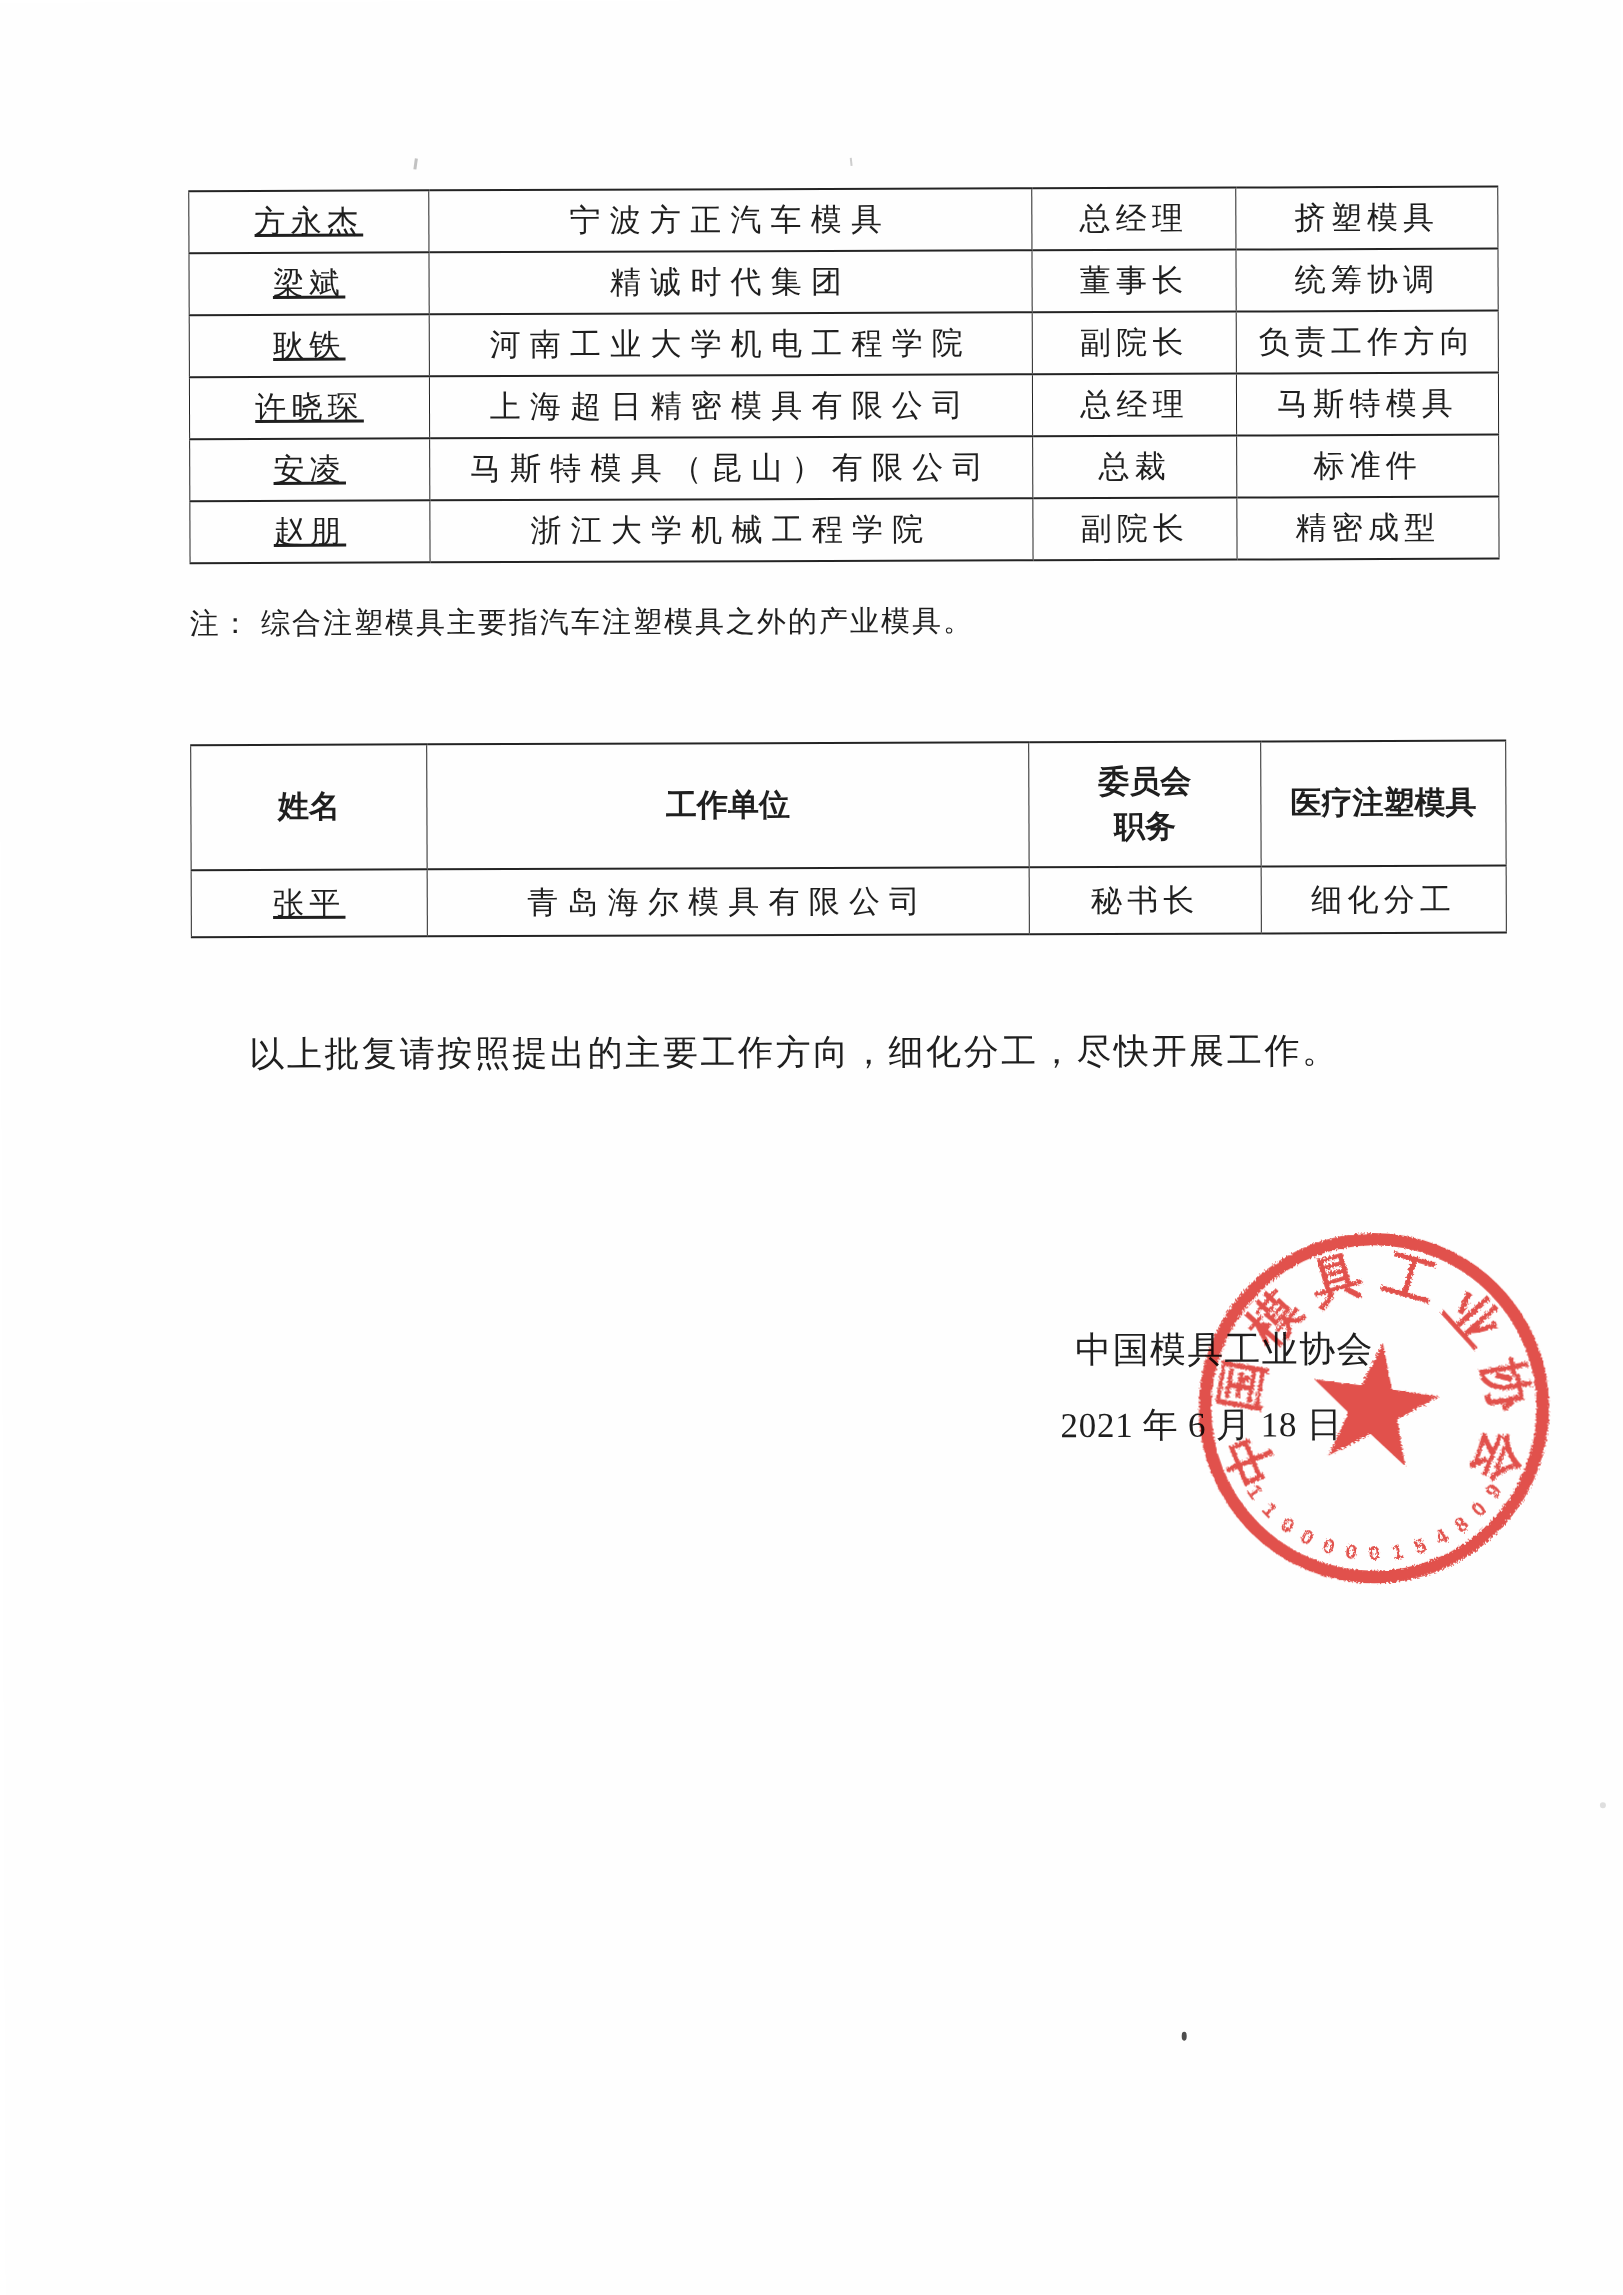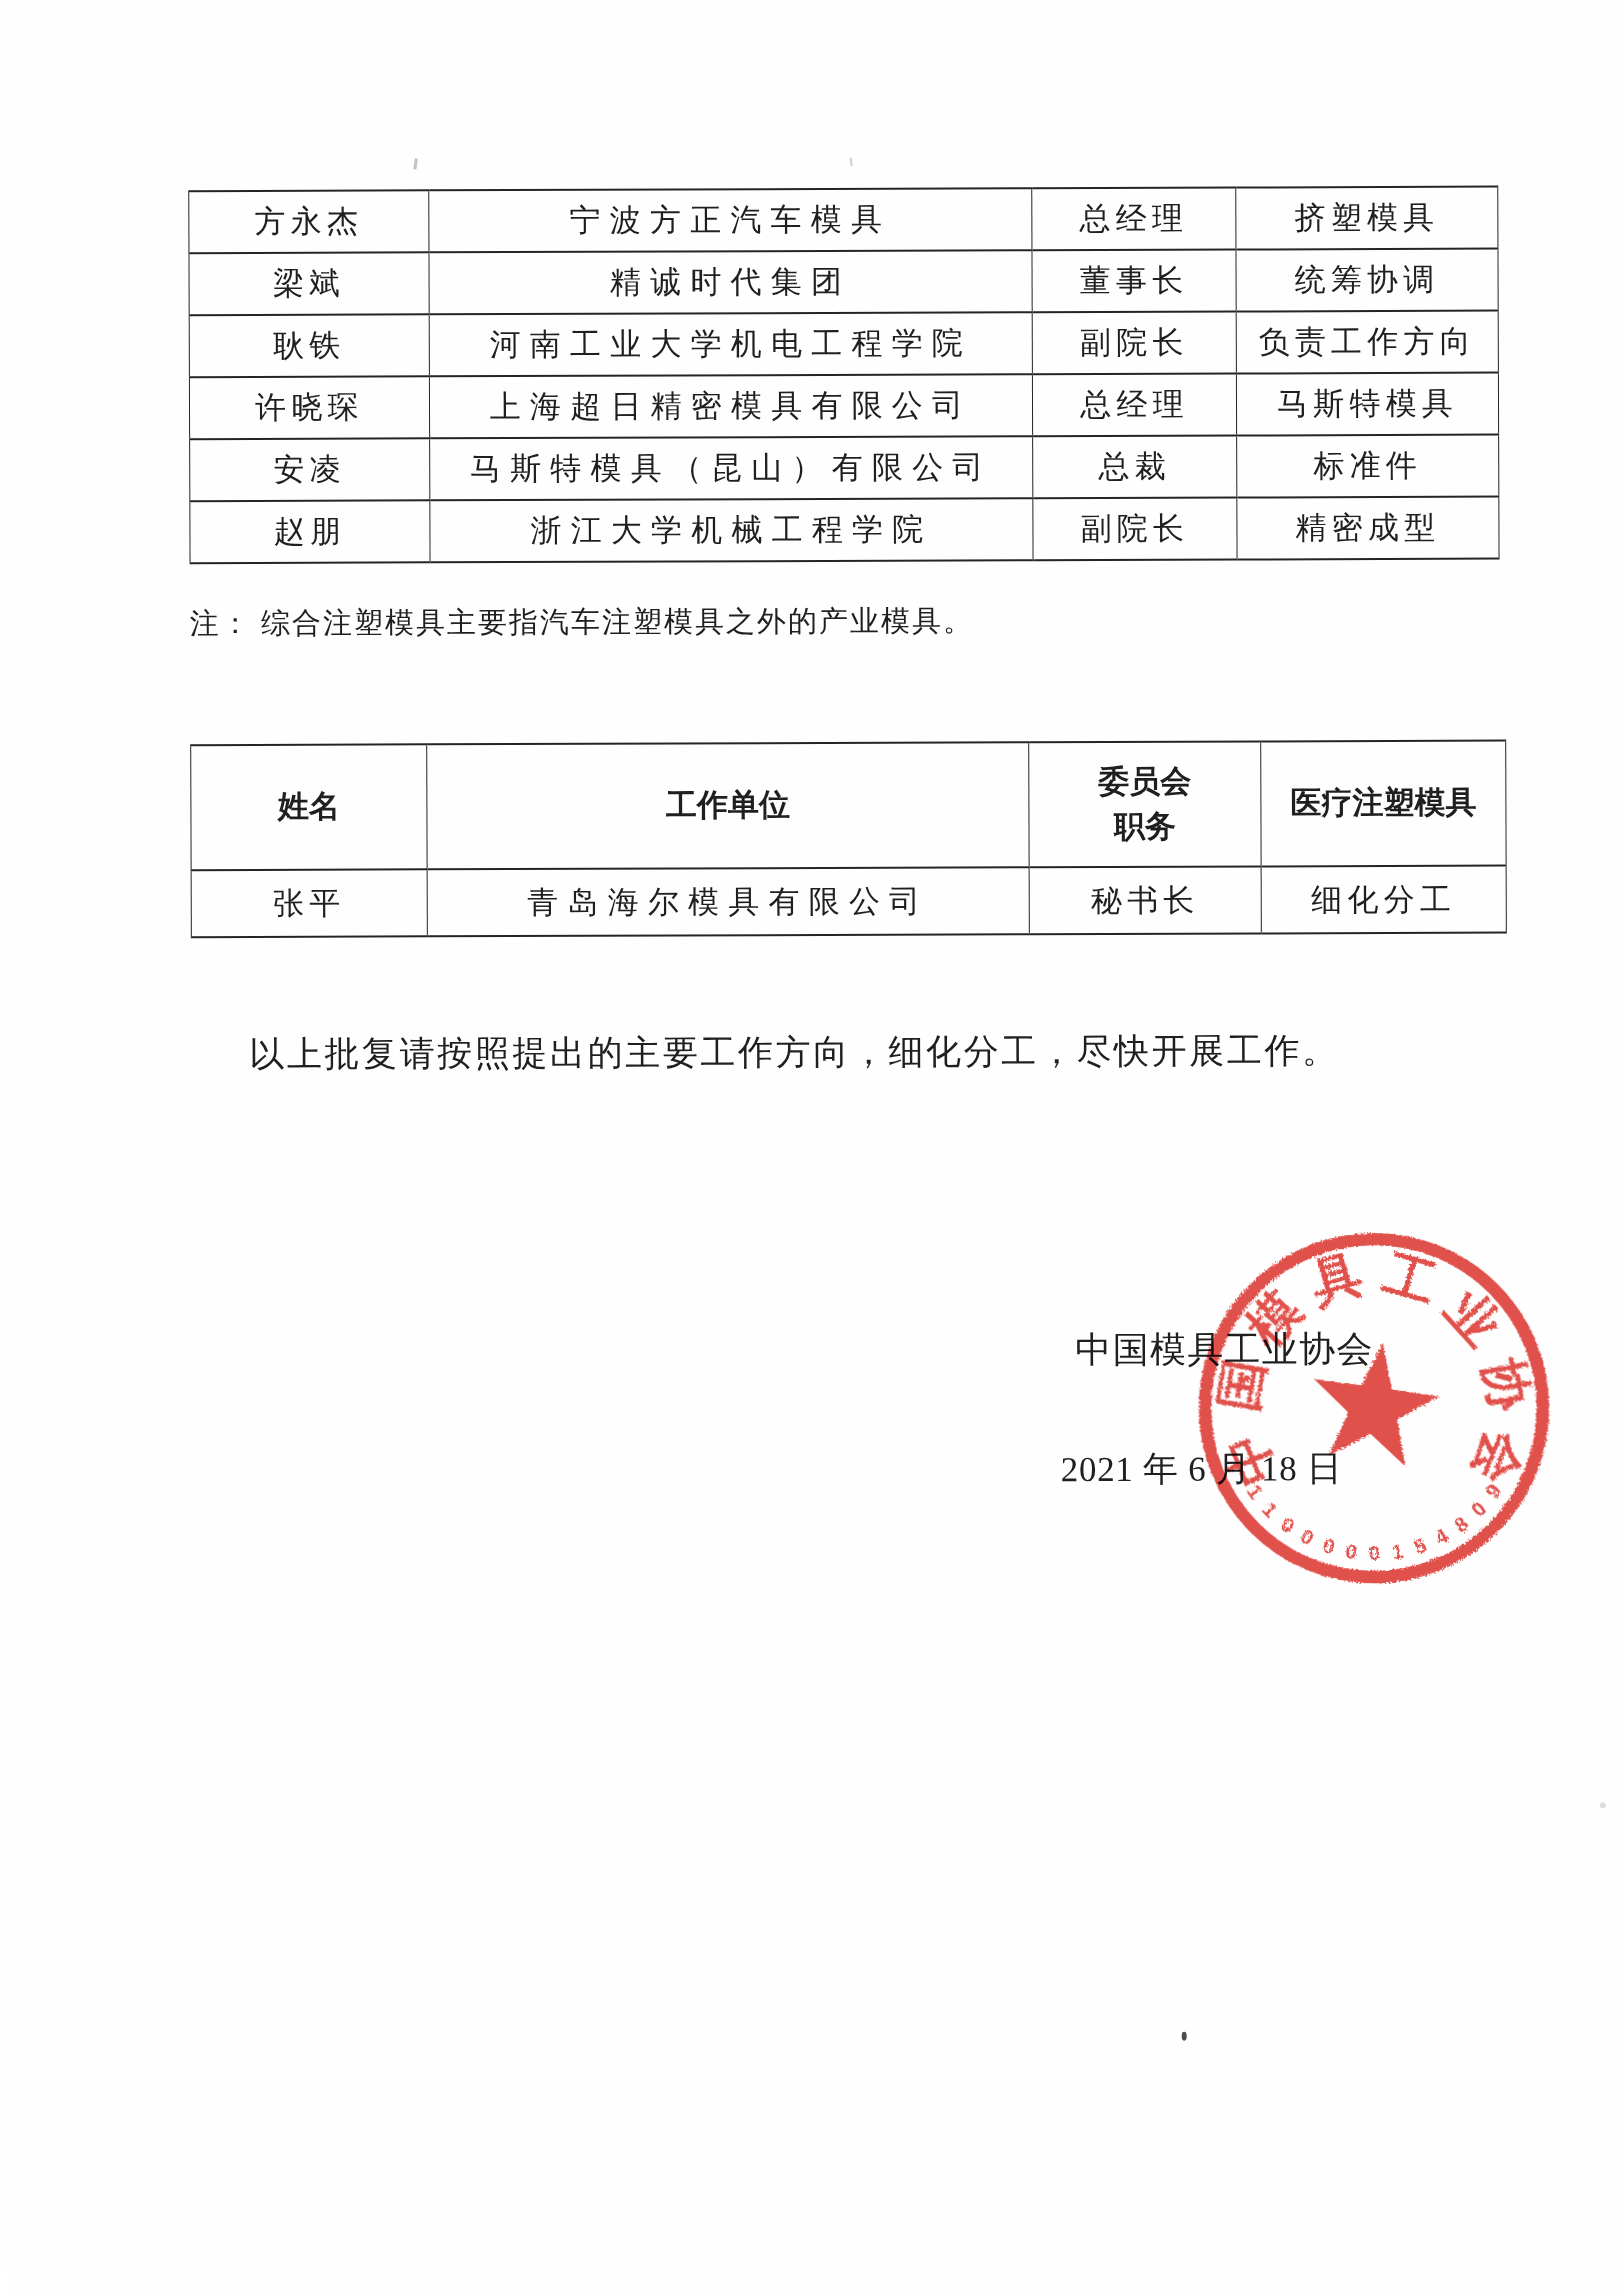--- a/index.html
+++ b/index.html
@@ -31,21 +31,21 @@
     font-weight: 400;
     padding: 0;
     overflow: hidden;
   }
   #table1 { left: 190px; top: 188px; width: 1309px; }
   #table1 td { height: 60px; font-size: 31px; }
   #table2 { left: 190px; top: 742px; width: 1316px; }
   #table2 th { height: 123px; font-size: 31px; font-weight: 600; line-height: 1.45; white-space: pre-line; }
   #table2 td { height: 65px; font-size: 31px; }
 
-  .cell-name   { letter-spacing: 5.2px;  }
+  .cell-name   { letter-spacing: 5.2px; text-decoration: underline;  }
   .cell-org    { letter-spacing: 9.2px; }
   .cell-title  { letter-spacing: 5.2px;  }
   .cell-dir    { letter-spacing: 5.2px;  }
 
   
   .note {
     position: absolute;
     left: 190px; top: 602px;
     width: 1244px;
     font-size: 29px;
@@ -65,21 +65,21 @@
   
   .issuer {
     position: absolute;
     left: 1073px; top: 1327px;
     font-size: 36px;
     letter-spacing: 1.3px;
     white-space: nowrap;
   }
   .issue-date {
     position: absolute;
-    left: 1058px; top: 1447px;
+    left: 1058px; top: 1403px;
     font-size: 35px;
     letter-spacing: 0.7px;
     white-space: nowrap;
   }
 
   
   .seal-svg {
     position: absolute;
     left: 1175px; top: 1211px;
     width: 406px; height: 406px;

